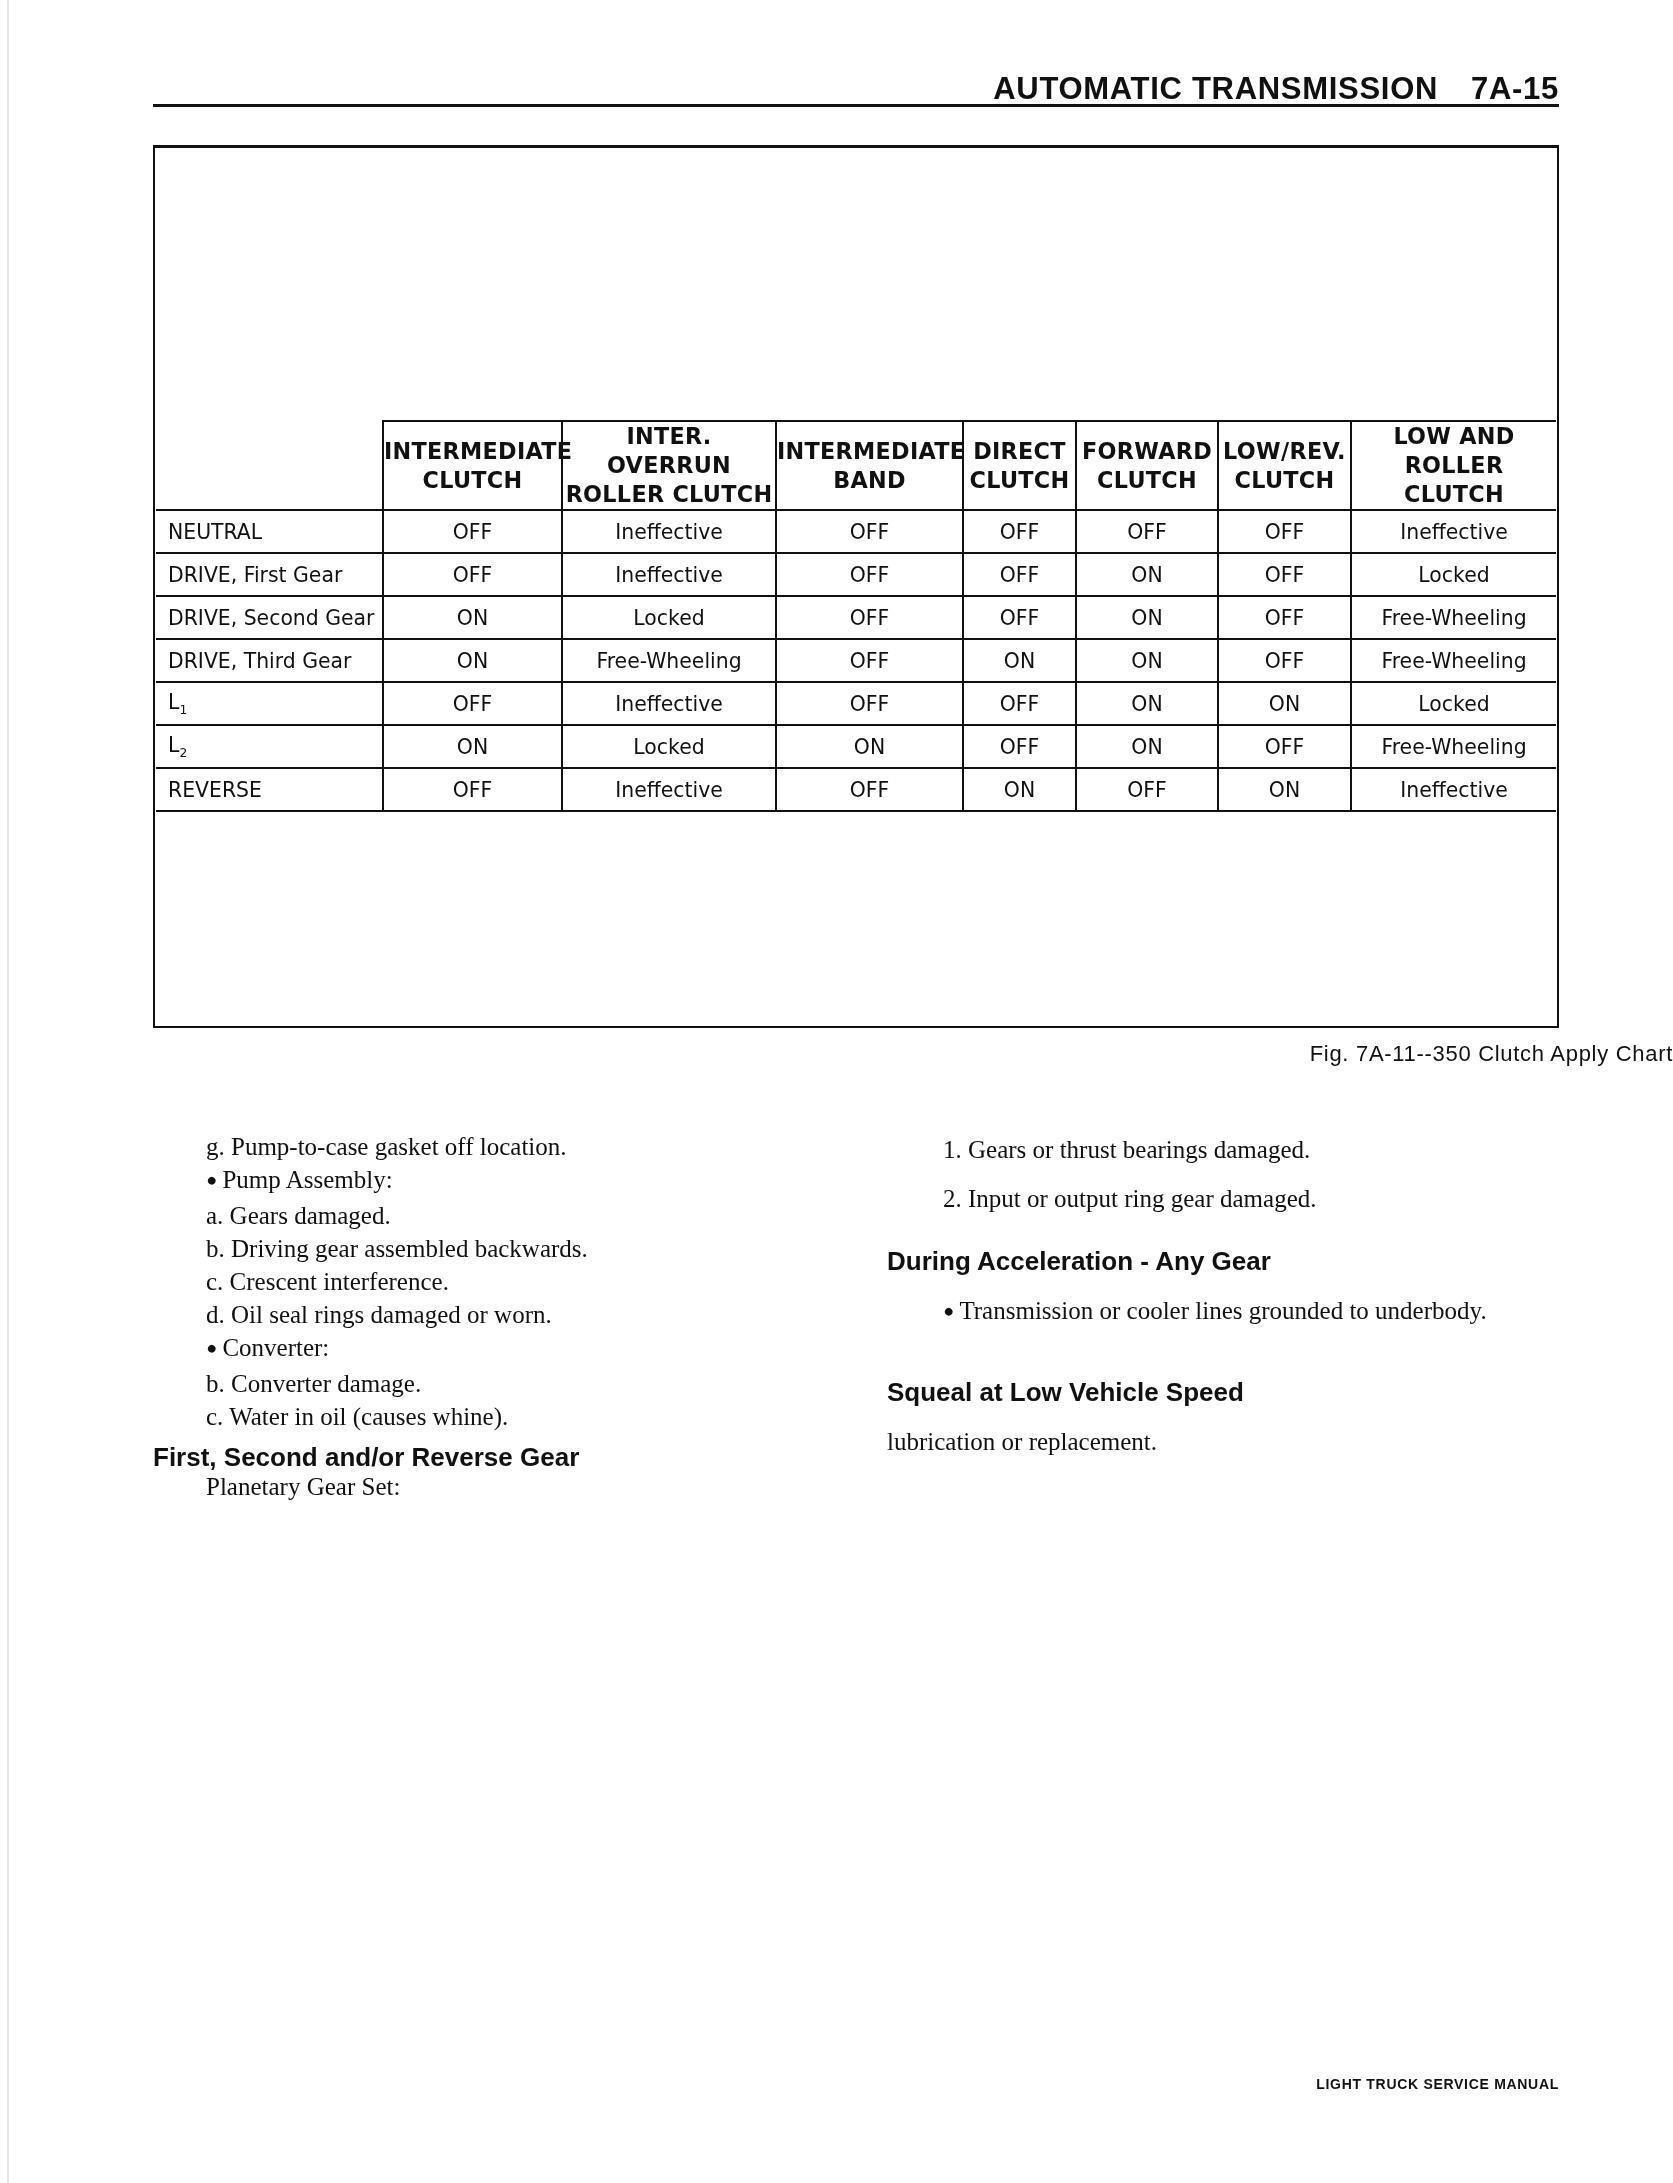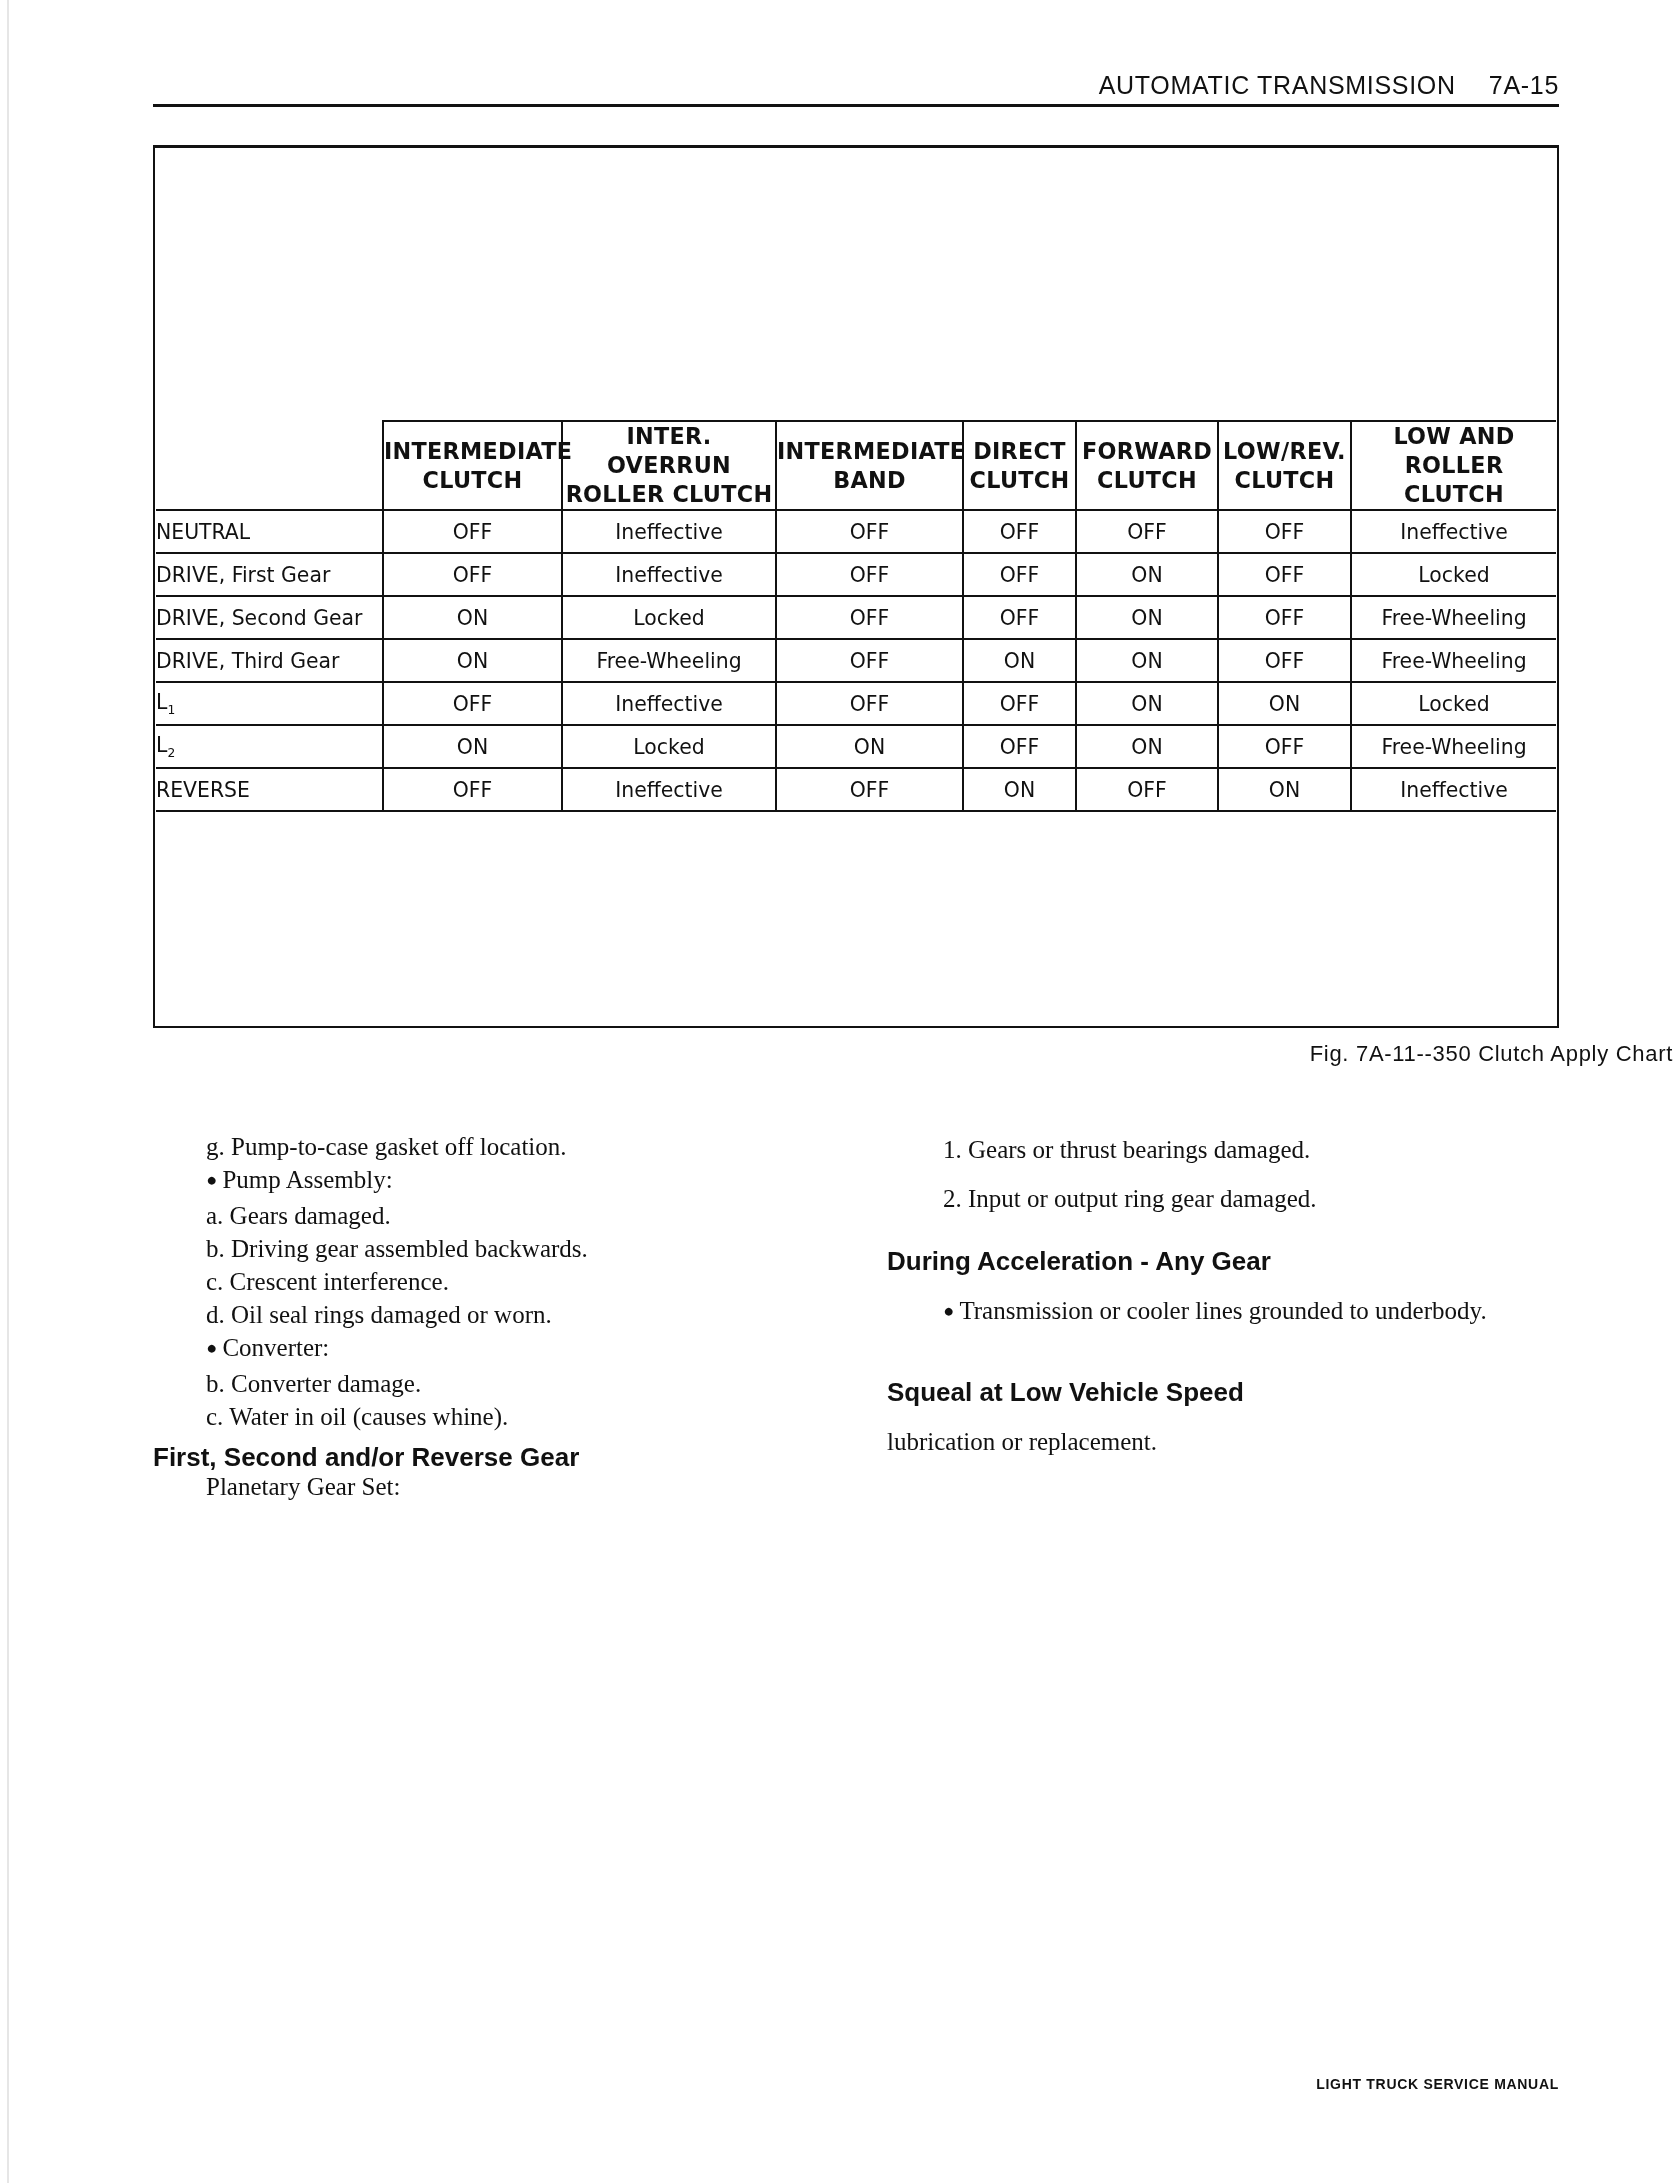--- a/index.html
+++ b/index.html
@@ -1,30 +1,30 @@
 <!DOCTYPE html>
 <html style="font-size:10.5px"><head>
 <meta charset="utf-8">
 <style>
   html, body { margin: 0; padding: 0; background: #ffffff; }
   body { width: 1673px; height: 2183px; position: relative; overflow: hidden; color: #111; }
   .page-edge { position: absolute; left: 6.6px; top: 0; width: 2px; height: 2183px; background: #e6e6e6; }
 
-  .running-head { position: absolute; top: 71px; right: 114px; font-family: "Liberation Sans", sans-serif; font-weight: normal; font-size: 25px; letter-spacing: 0.7px; white-space: nowrap; }
+  .running-head { position: absolute; top: 71px; right: 114px; font-family: "Liberation Sans", sans-serif; font-weight: bold; font-size: 31px; letter-spacing: 0.7px; white-space: nowrap; }
   .running-head .page-no { margin-left: 33px; }
   .head-rule { position: absolute; left: 153px; top: 104px; width: 1406px; height: 3.3px; background: #111; }
 
   .figure-box { position: absolute; left: 153px; top: 145px; width: 1402px; height: 878px; border: 2.6px solid #111; border-top-width: 3.3px; box-sizing: content-box; }
 
   table.clutch { position: absolute; border-collapse: collapse; font-family: "DejaVu Sans", sans-serif; table-layout: fixed; }
   table.clutch td, table.clutch th { border: 2.6px solid #111; padding: 0; text-align: center; vertical-align: middle; }
   table.clutch th { font-weight: bold; font-size: 22.3px; line-height: 29px; letter-spacing: 0.3px; }
   table.clutch th.blank { border-left: none; border-top: none; }
   table.clutch td { font-size: 20.4px; height: 41px; text-align: center; }
-  table.clutch td.row-label { text-align: left; border-left: none; white-space: nowrap; }
+  table.clutch td.row-label { text-align: left; padding-left: 12px; border-left: none; white-space: nowrap; }
   table.clutch td.last, table.clutch th.last { border-right: none; }
 
   .caption { position: absolute; top: 1041px; left: 0; width: 1673px; text-align: right; font-family: "Liberation Sans", sans-serif; font-size: 22px; letter-spacing: 0.7px; }
 
   .col { position: absolute; font-family: "Liberation Serif", serif; font-size: 25px; line-height: 33px; margin-top: 8px; }
   .col-left { left: 153px; top: 1122px; width: 657px; }
   .col-right { left: 887px; top: 1125px; width: 671px; }
   .ind { padding-left: 53px; }
   .ind2 { padding-left: 56px; }
   .heading { font-family: "Liberation Sans", sans-serif; font-weight: bold; font-size: 26px; line-height: 34px; }

